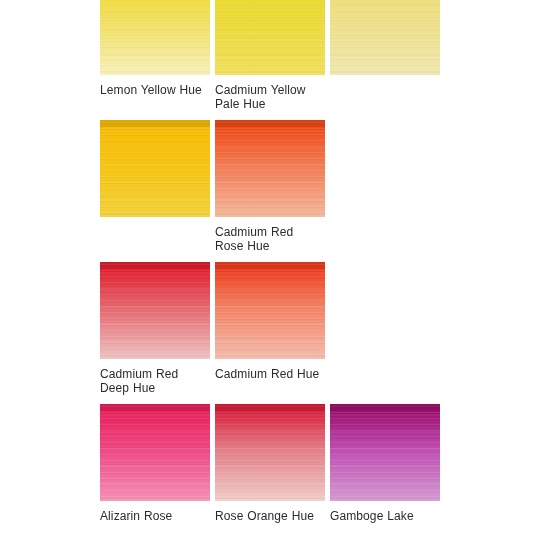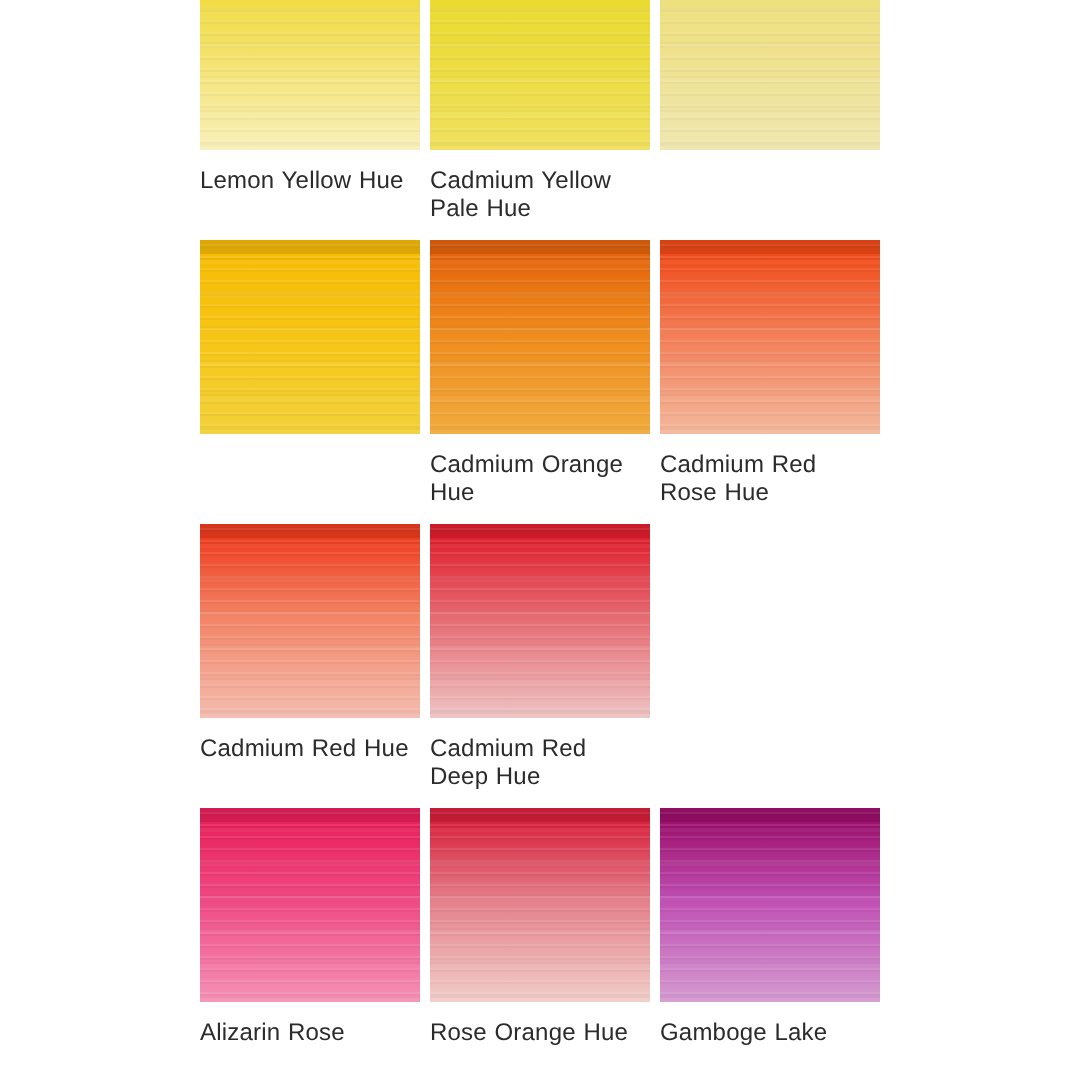--- a/index.html
+++ b/index.html
@@ -141,57 +141,48 @@
     <div class="swatch-cell">
       <div class="swatch-chip">
         <div class="wash" style="background: linear-gradient(rgb(247, 188, 6) 0%, rgb(247, 188, 6) 6%, rgb(246, 197, 19) 48%, rgb(242, 209, 59) 100%);"></div>
         <div class="grain"></div>
         <div class="grain2"></div>
         <div class="topband"></div>
       </div>
     </div>
     <div class="swatch-cell">
       <div class="swatch-chip">
-        <div class="wash" style="background: linear-gradient(rgb(228, 99, 12) 0%, rgb(228, 99, 12) 6%, rgb(239, 139, 28) 48%, rgb(241, 171, 61) 100%);"></div>
-        <div class="grain"></div>
-        <div class="grain2"></div>
-        <div class="topband"></div>
-      </div>
-      <div class="swatch-label">Cadmium Orange Hue</div>
-    </div>
-    <div class="swatch-cell">
-      <div class="swatch-chip">
         <div class="wash" style="background: linear-gradient(rgb(240, 74, 24) 0%, rgb(240, 74, 24) 6%, rgb(243, 125, 86) 48%, rgb(243, 184, 156) 100%);"></div>
         <div class="grain"></div>
         <div class="grain2"></div>
         <div class="topband"></div>
       </div>
       <div class="swatch-label">Cadmium Red Rose Hue</div>
     </div>
   </div>
 
   <div class="swatch-row">
     <div class="swatch-cell">
       <div class="swatch-chip">
+        <div class="wash" style="background: linear-gradient(rgb(224, 31, 46) 0%, rgb(224, 31, 46) 6%, rgb(230, 106, 114) 48%, rgb(238, 195, 195) 100%);"></div>
+        <div class="grain"></div>
+        <div class="grain2"></div>
+        <div class="topband"></div>
+      </div>
+      <div class="swatch-label">Cadmium Red Deep Hue</div>
+    </div>
+    <div class="swatch-cell">
+      <div class="swatch-chip">
         <div class="wash" style="background: linear-gradient(rgb(238, 60, 30) 0%, rgb(238, 60, 30) 6%, rgb(243, 132, 102) 48%, rgb(244, 189, 175) 100%);"></div>
         <div class="grain"></div>
         <div class="grain2"></div>
         <div class="topband"></div>
       </div>
       <div class="swatch-label">Cadmium Red Hue</div>
     </div>
-    <div class="swatch-cell">
-      <div class="swatch-chip">
-        <div class="wash" style="background: linear-gradient(rgb(224, 31, 46) 0%, rgb(224, 31, 46) 6%, rgb(230, 106, 114) 48%, rgb(238, 195, 195) 100%);"></div>
-        <div class="grain"></div>
-        <div class="grain2"></div>
-        <div class="topband"></div>
-      </div>
-      <div class="swatch-label">Cadmium Red Deep Hue</div>
-    </div>
   </div>
 
   <div class="swatch-row">
     <div class="swatch-cell">
       <div class="swatch-chip">
         <div class="wash" style="background: linear-gradient(rgb(232, 32, 90) 0%, rgb(232, 32, 90) 6%, rgb(239, 74, 132) 48%, rgb(245, 146, 181) 100%);"></div>
         <div class="grain"></div>
         <div class="grain2"></div>
         <div class="topband"></div>
       </div>

